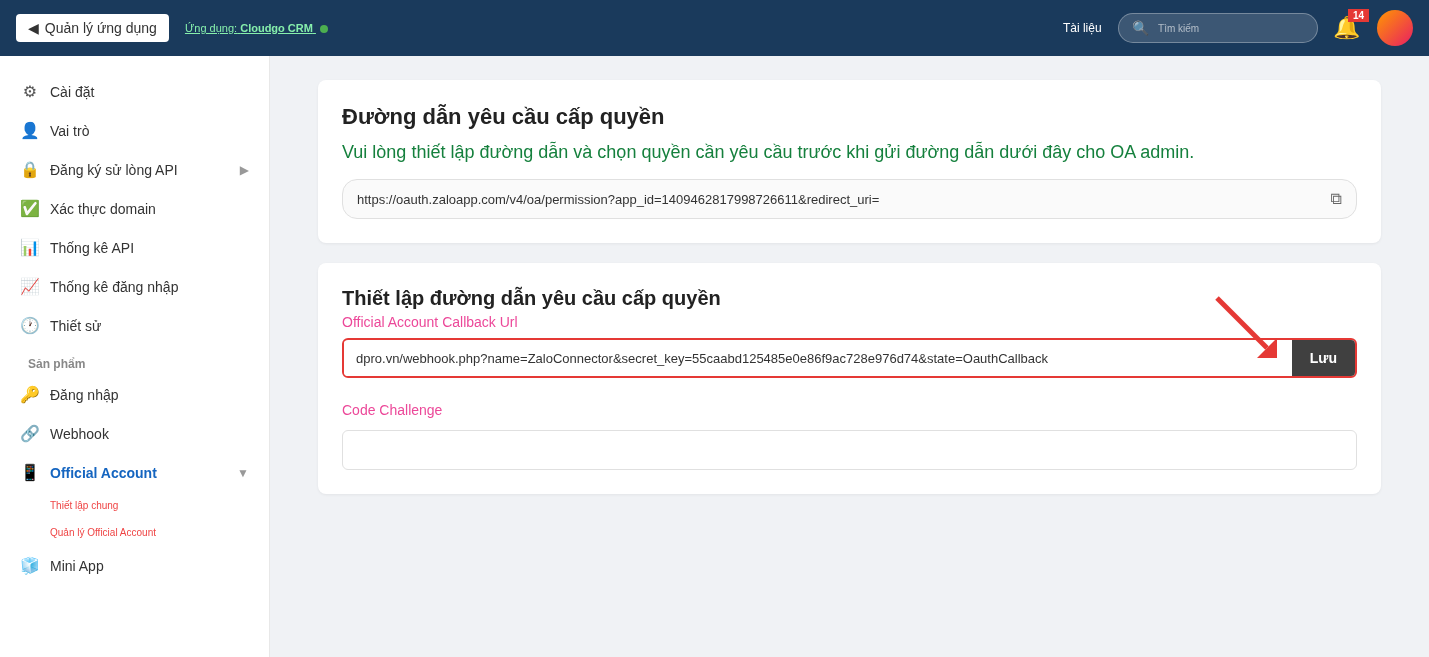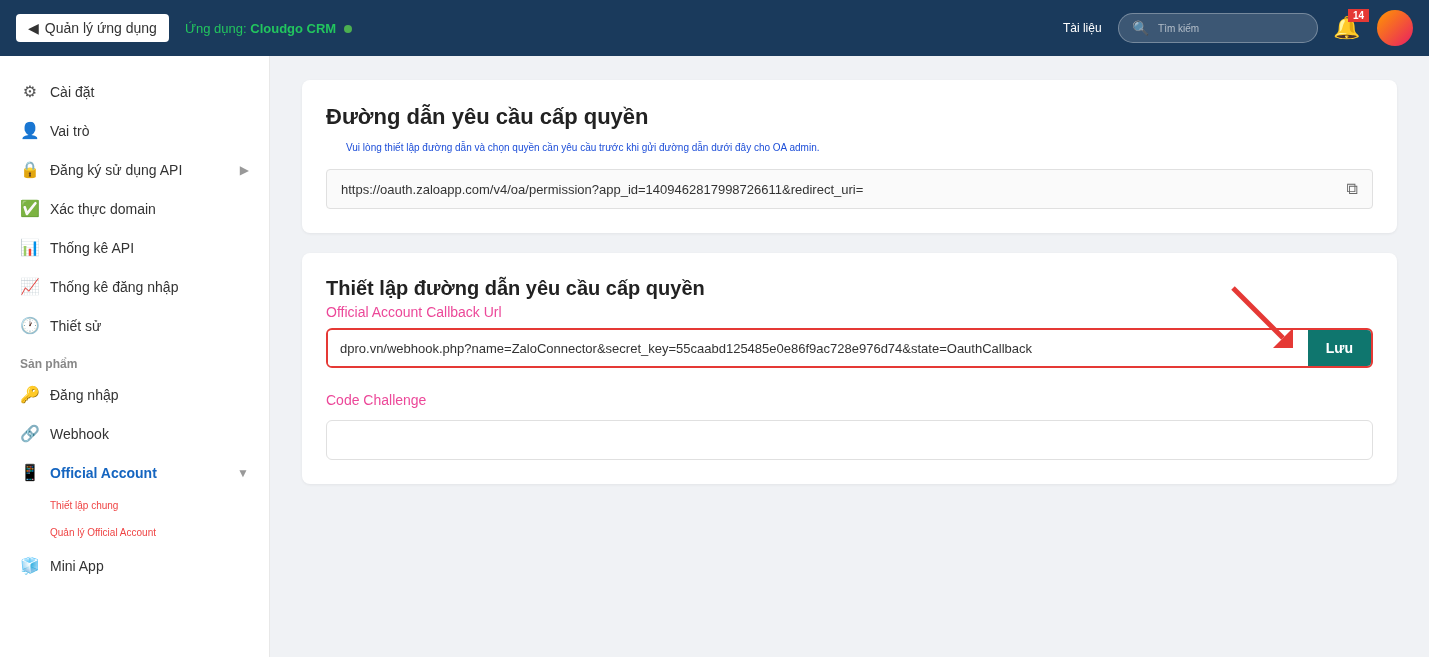--- a/index.html
+++ b/index.html
@@ -25,22 +25,23 @@
       display: flex;
       align-items: center;
       gap: 6px;
       cursor: pointer;
       font-size: 14px;
       font-weight: 500;
       color: #333;
     }
     .nav-app-name {
       flex: 1;
-      color: #22c55e;
-      font-size: 13px;
+      color: #86efac;
+      font-size: 11px;
+      text-decoration: underline;
     }
     .nav-app-name strong { font-weight: 700; }
     .nav-dot { width: 8px; height: 8px; background: #4CAF50; border-radius: 50%; display: inline-block; margin-left: 4px; vertical-align: middle; }
     .nav-right {
       display: flex;
       align-items: center;
       gap: 16px;
     }
     .nav-docs { color: white; font-size: 12px; font-weight: 500; cursor: pointer; }
     .search-box {
@@ -101,20 +102,21 @@
       border-right: 1px solid #e8e8e8;
       overflow-y: auto;
       flex-shrink: 0;
       padding-top: 16px;
     }
     .sidebar-section-label {
       font-size: 12px;
       color: #888;
       padding: 12px 20px 4px;
       font-weight: 600;
+      margin-left: 8px;
     }
     .sidebar-item {
       display: flex;
       align-items: center;
       gap: 10px;
       padding: 10px 20px;
       cursor: pointer;
       font-size: 14px;
       color: #333;
       position: relative;
@@ -127,51 +129,50 @@
       padding: 8px 20px 8px 50px;
       font-size: 10px;
       color: #ef4444;
       cursor: pointer;
     }
 
     
     .main-content {
       flex: 1;
       overflow-y: auto;
-      padding: 24px 32px;
+      padding: 24px 48px;
     }
 
     
     .card-section {
       background: white;
       border-radius: 8px;
       padding: 24px;
       margin-bottom: 20px;
       box-shadow: 0 1px 3px rgba(0,0,0,0.06);
     }
     .section-title {
       font-size: 22px;
       font-weight: 700;
       color: #222;
       margin-bottom: 12px;
     }
     .section-description {
-      font-size: 10px;
-      color: #1d4ed8;
+      font-size: 18px;
+      color: #15803d;
       margin-bottom: 16px;
-      margin-left: 20px;
     }
 
     
     .url-row {
       display: flex;
       align-items: center;
       background: #fafafa;
       border: 1px solid #e0e0e0;
-      border-radius: 4px;
+      border-radius: 15px;
       padding: 10px 14px;
       font-size: 13px;
       color: #333;
     }
     .url-text { flex: 1; overflow: hidden; white-space: nowrap; text-overflow: ellipsis; }
     .copy-btn { margin-left: 10px; cursor: pointer; color: #666; font-size: 16px; }
 
     
     .setup-title { font-size: 20px; font-weight: 700; color: #222; margin-bottom: 4px; }
     .field-label { font-size: 14px; color: #ec4899; font-weight: 500; margin-bottom: 8px; }
@@ -187,21 +188,21 @@
     .callback-input {
       flex: 1;
       border: none;
       outline: none;
       padding: 10px 12px;
       font-size: 13px;
       color: #333;
       background: white;
     }
     .save-btn {
-      background: #0f766e;
+      background: #404040;
       color: white;
       border: none;
       padding: 10px 18px;
       font-size: 14px;
       font-weight: 600;
       cursor: pointer;
       white-space: nowrap;
       margin-left: 8px;
     }
     .callback-container {
@@ -269,21 +270,21 @@
     <div class="sidebar-item">
       <span class="item-icon">⚙</span>
       <span>Cài đặt</span>
     </div>
     <div class="sidebar-item">
       <span class="item-icon">👤</span>
       <span>Vai trò</span>
     </div>
     <div class="sidebar-item">
       <span class="item-icon">🔒</span>
-      <span>Đăng ký sử dụng API</span>
+      <span>Đăng ký sử lòng API</span>
       <span class="arrow">▶</span>
     </div>
     <div class="sidebar-item">
       <span class="item-icon">✅</span>
       <span>Xác thực domain</span>
     </div>
     <div class="sidebar-item">
       <span class="item-icon">📊</span>
       <span>Thống kê API</span>
     </div>

